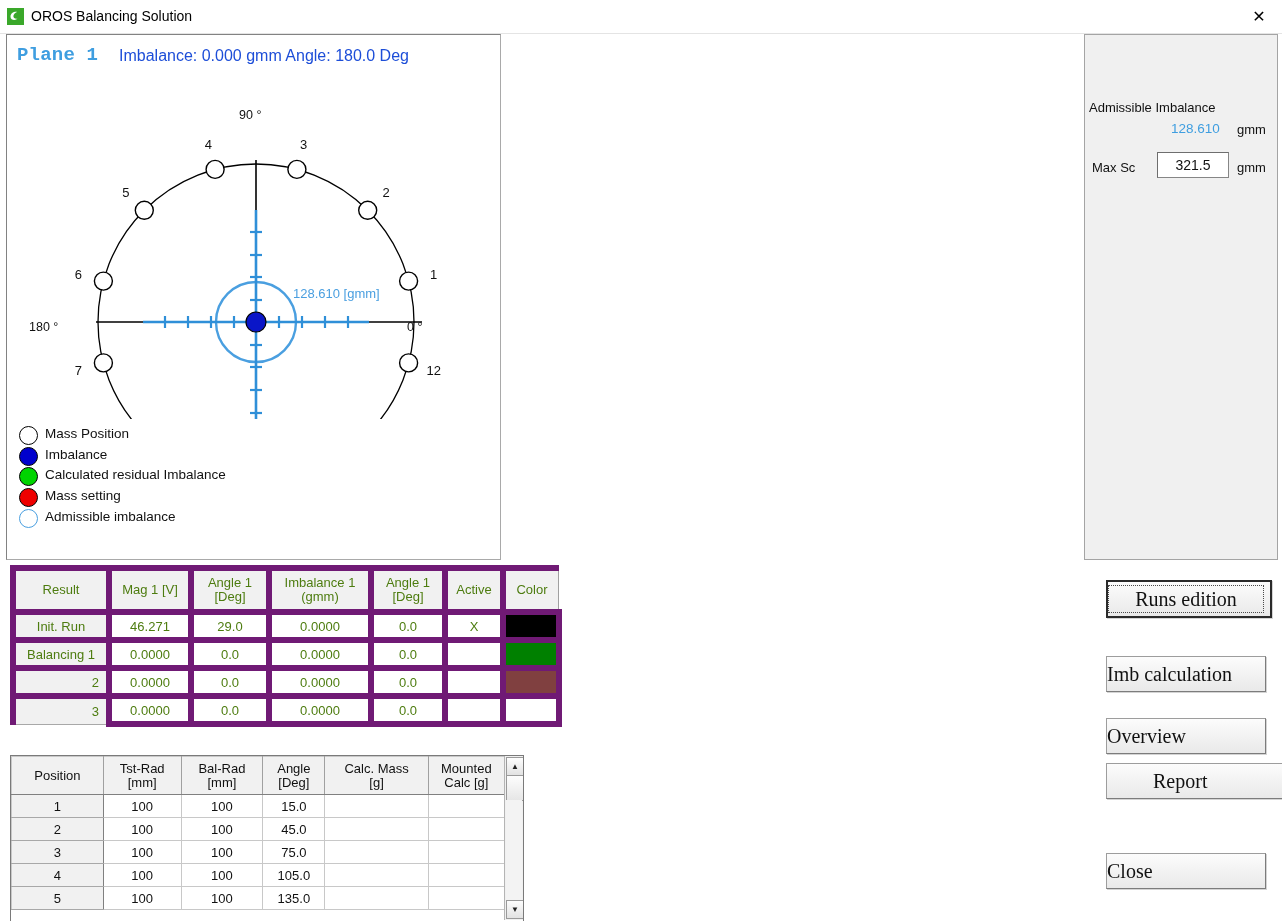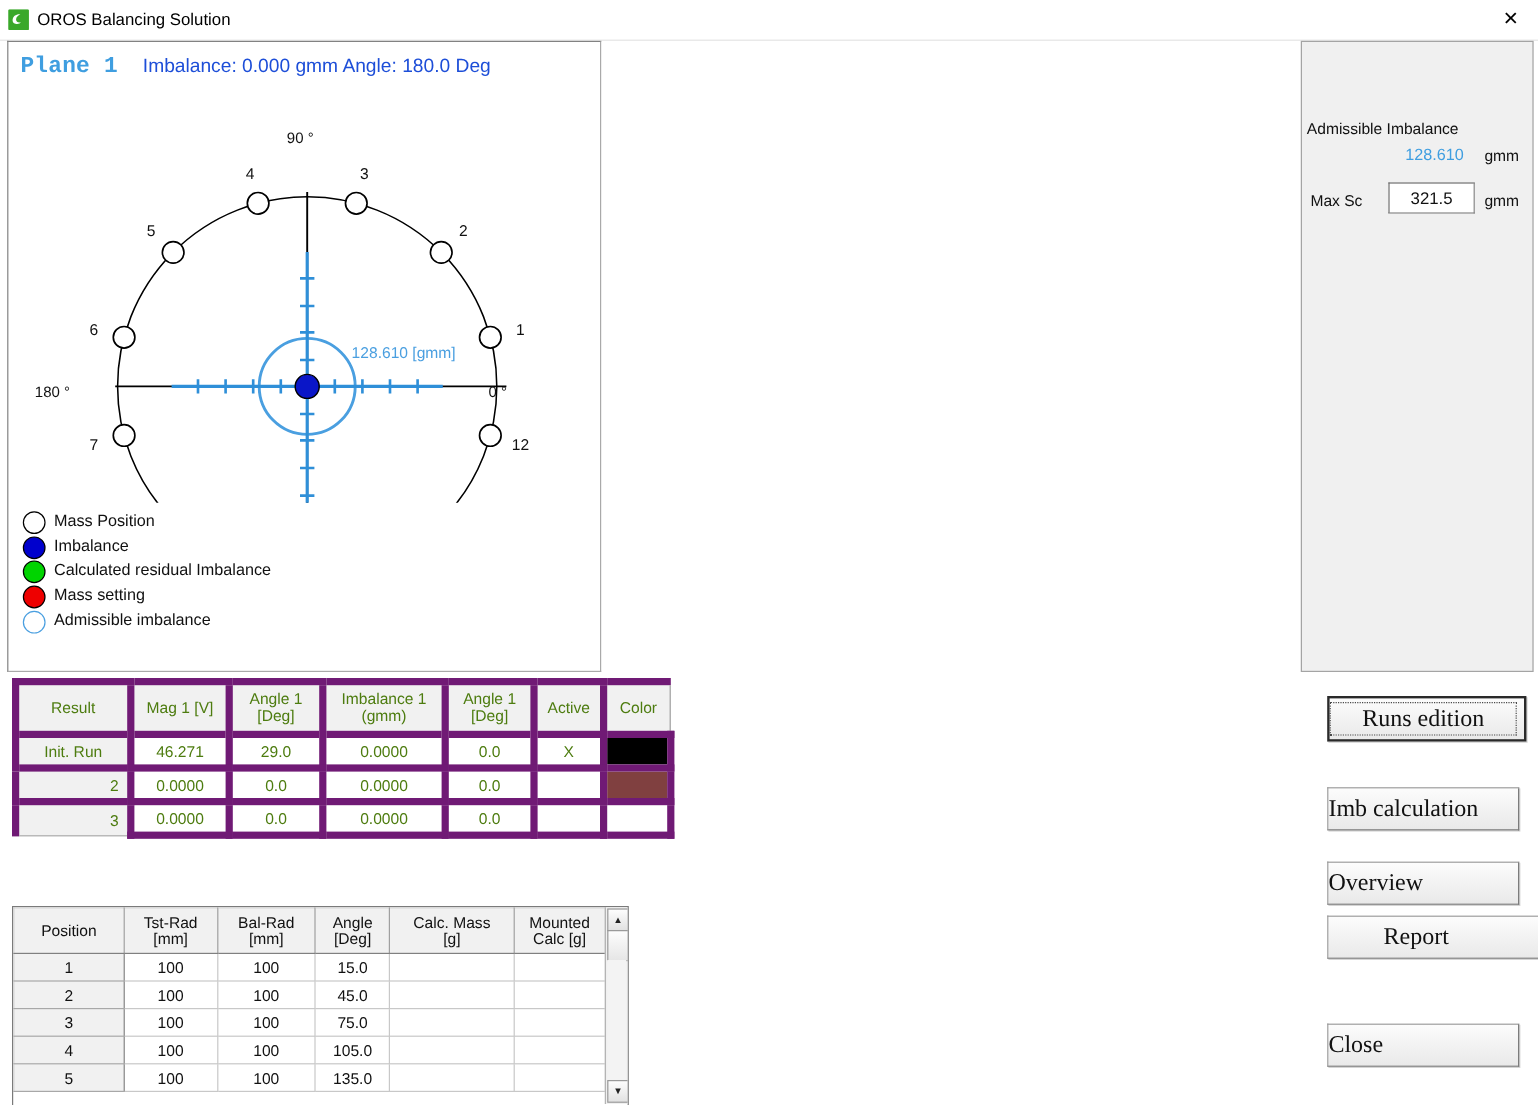--- a/index.html
+++ b/index.html
@@ -332,20 +332,31 @@
         <td>46.271</td>
         <td>29.0</td>
         <td>0.0000</td>
         <td>0.0</td>
         <td>X</td>
         <td>
           <span class="swatch" style="background: rgb(0, 0, 0);"></span>
         </td>
       </tr>
       <tr>
+        <td class="rowhdr center">Balancing 1</td>
+        <td>0.0000</td>
+        <td>0.0</td>
+        <td>0.0000</td>
+        <td>0.0</td>
+        <td></td>
+        <td>
+          <span class="swatch" style="background: rgb(0, 128, 0);"></span>
+        </td>
+      </tr>
+      <tr>
         <td class="rowhdr">2</td>
         <td>0.0000</td>
         <td>0.0</td>
         <td>0.0000</td>
         <td>0.0</td>
         <td></td>
         <td>
           <span class="swatch" style="background: rgb(128, 64, 64);"></span>
         </td>
       </tr>

